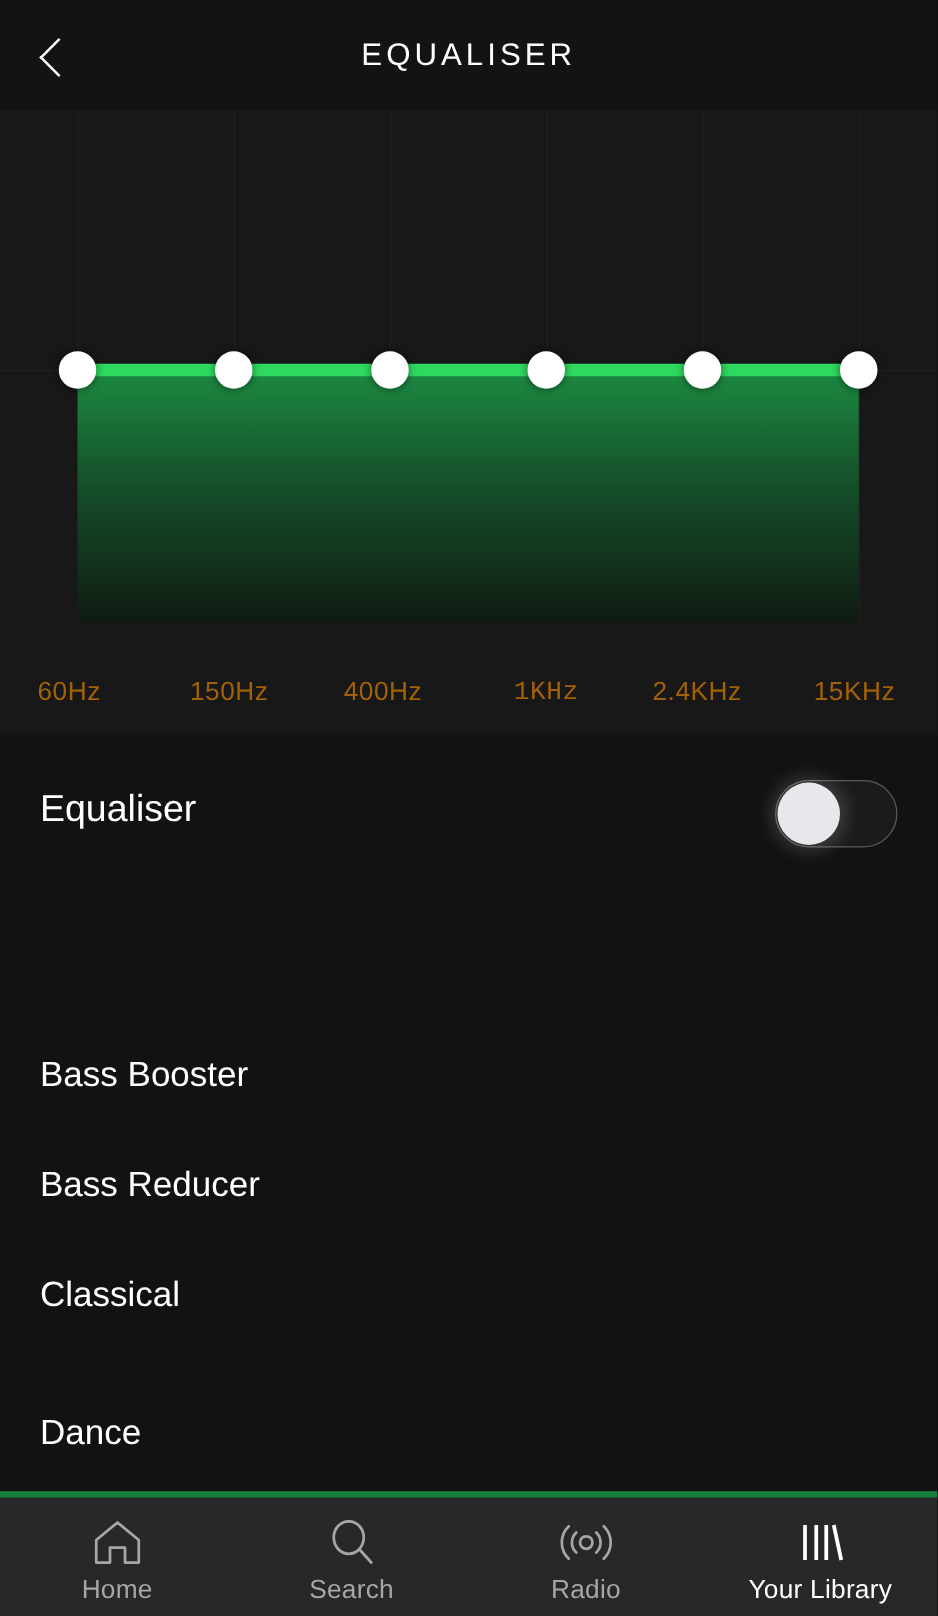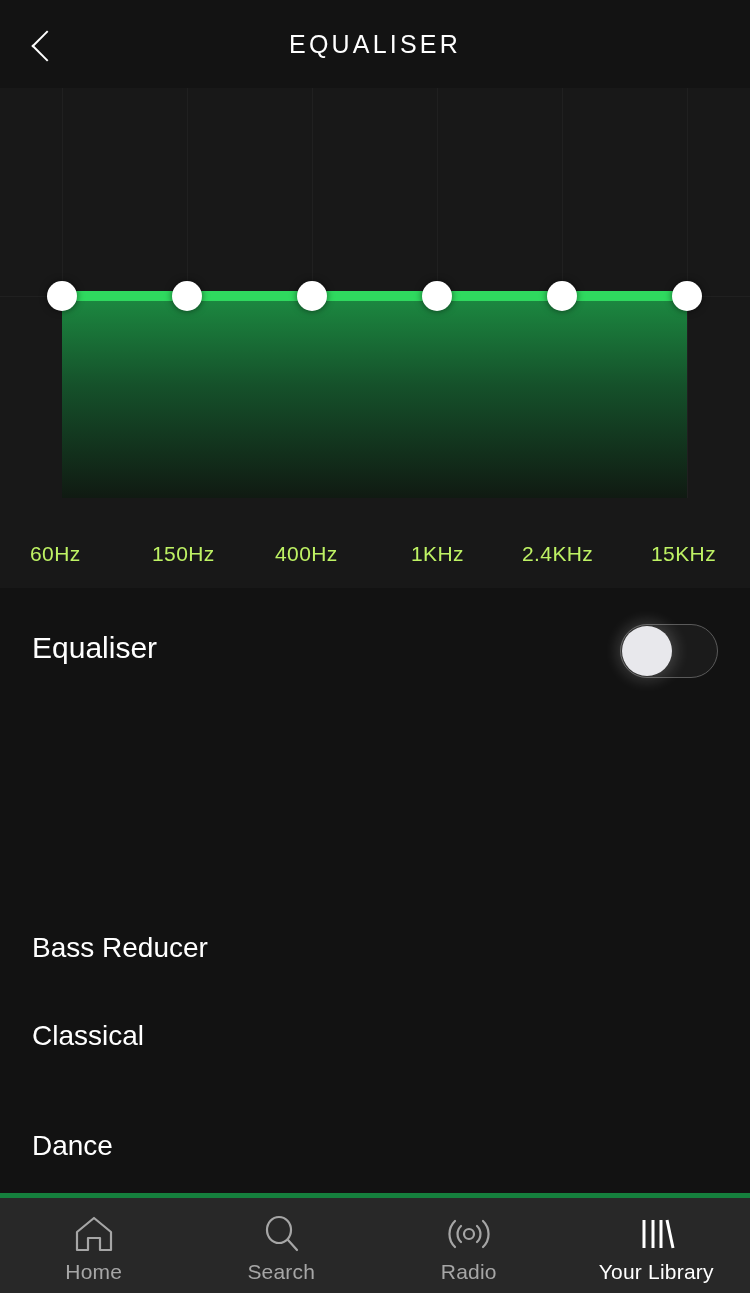--- a/index.html
+++ b/index.html
@@ -50,21 +50,21 @@
   .chart-svg { position:absolute; top:0; left:0; }
   .handle {
     position:absolute; width:30px; height:30px; border-radius:50%;
     background:#ffffff; box-shadow:0 0 7px rgba(0,0,0,0.55);
     cursor:pointer;
   }
   .axis-labels {
     position:absolute; left:0; bottom:0; width:750px; height:60px;
   }
   .axis-label {
-    position:absolute; bottom:22px; color:#bef264; font-size:21px;
+    position:absolute; bottom:22px; color:#a16207; font-size:21px;
     letter-spacing:0.4px; white-space:nowrap;
   }
 
   
   .list-area {
     position:absolute; top:588px; left:0; width:750px; height:605px;
     background:#121212; overflow:hidden;
   }
   .row-eq {
     position:absolute; top:0; left:0; width:750px; height:145px;
@@ -149,35 +149,38 @@
     <div class="handle" style="left:172px; top:193px;"></div>
     <div class="handle" style="left:297px; top:193px;"></div>
     <div class="handle" style="left:422px; top:193px;"></div>
     <div class="handle" style="left:547px; top:193px;"></div>
     <div class="handle" style="left:672px; top:193px;"></div>
 
     <div class="axis-labels">
       <div class="axis-label" style="left:30px;">60Hz</div>
       <div class="axis-label" style="left:152px;">150Hz</div>
       <div class="axis-label" style="left:275px;">400Hz</div>
-      <div class="axis-label" style="left:411px;">1KHz</div>
+      <div class="axis-label" style="left:411px;font-family:Liberation Mono, monospace;">1KHz</div>
       <div class="axis-label" style="left:522px;">2.4KHz</div>
       <div class="axis-label" style="left:651px;">15KHz</div>
     </div>
   </div>
 
   <div class="list-area">
 
     <div class="row-eq">
       <div class="row-eq-label">Equaliser</div>
       <div class="toggle">
         <div class="toggle-knob"></div>
       </div>
     </div>
 
+    <div class="preset" style="top:238px;">
+      <span>Bass Booster</span>
+    </div>
     <div class="preset" style="top:414px;">
       <span>Classical</span>
     </div>
     <div class="preset" style="top:326px;">
       <span>Bass Reducer</span>
     </div>
     <div class="preset" style="top:524px;">
       <span>Dance</span>
     </div>
     <div class="preset" style="top:590px;">

